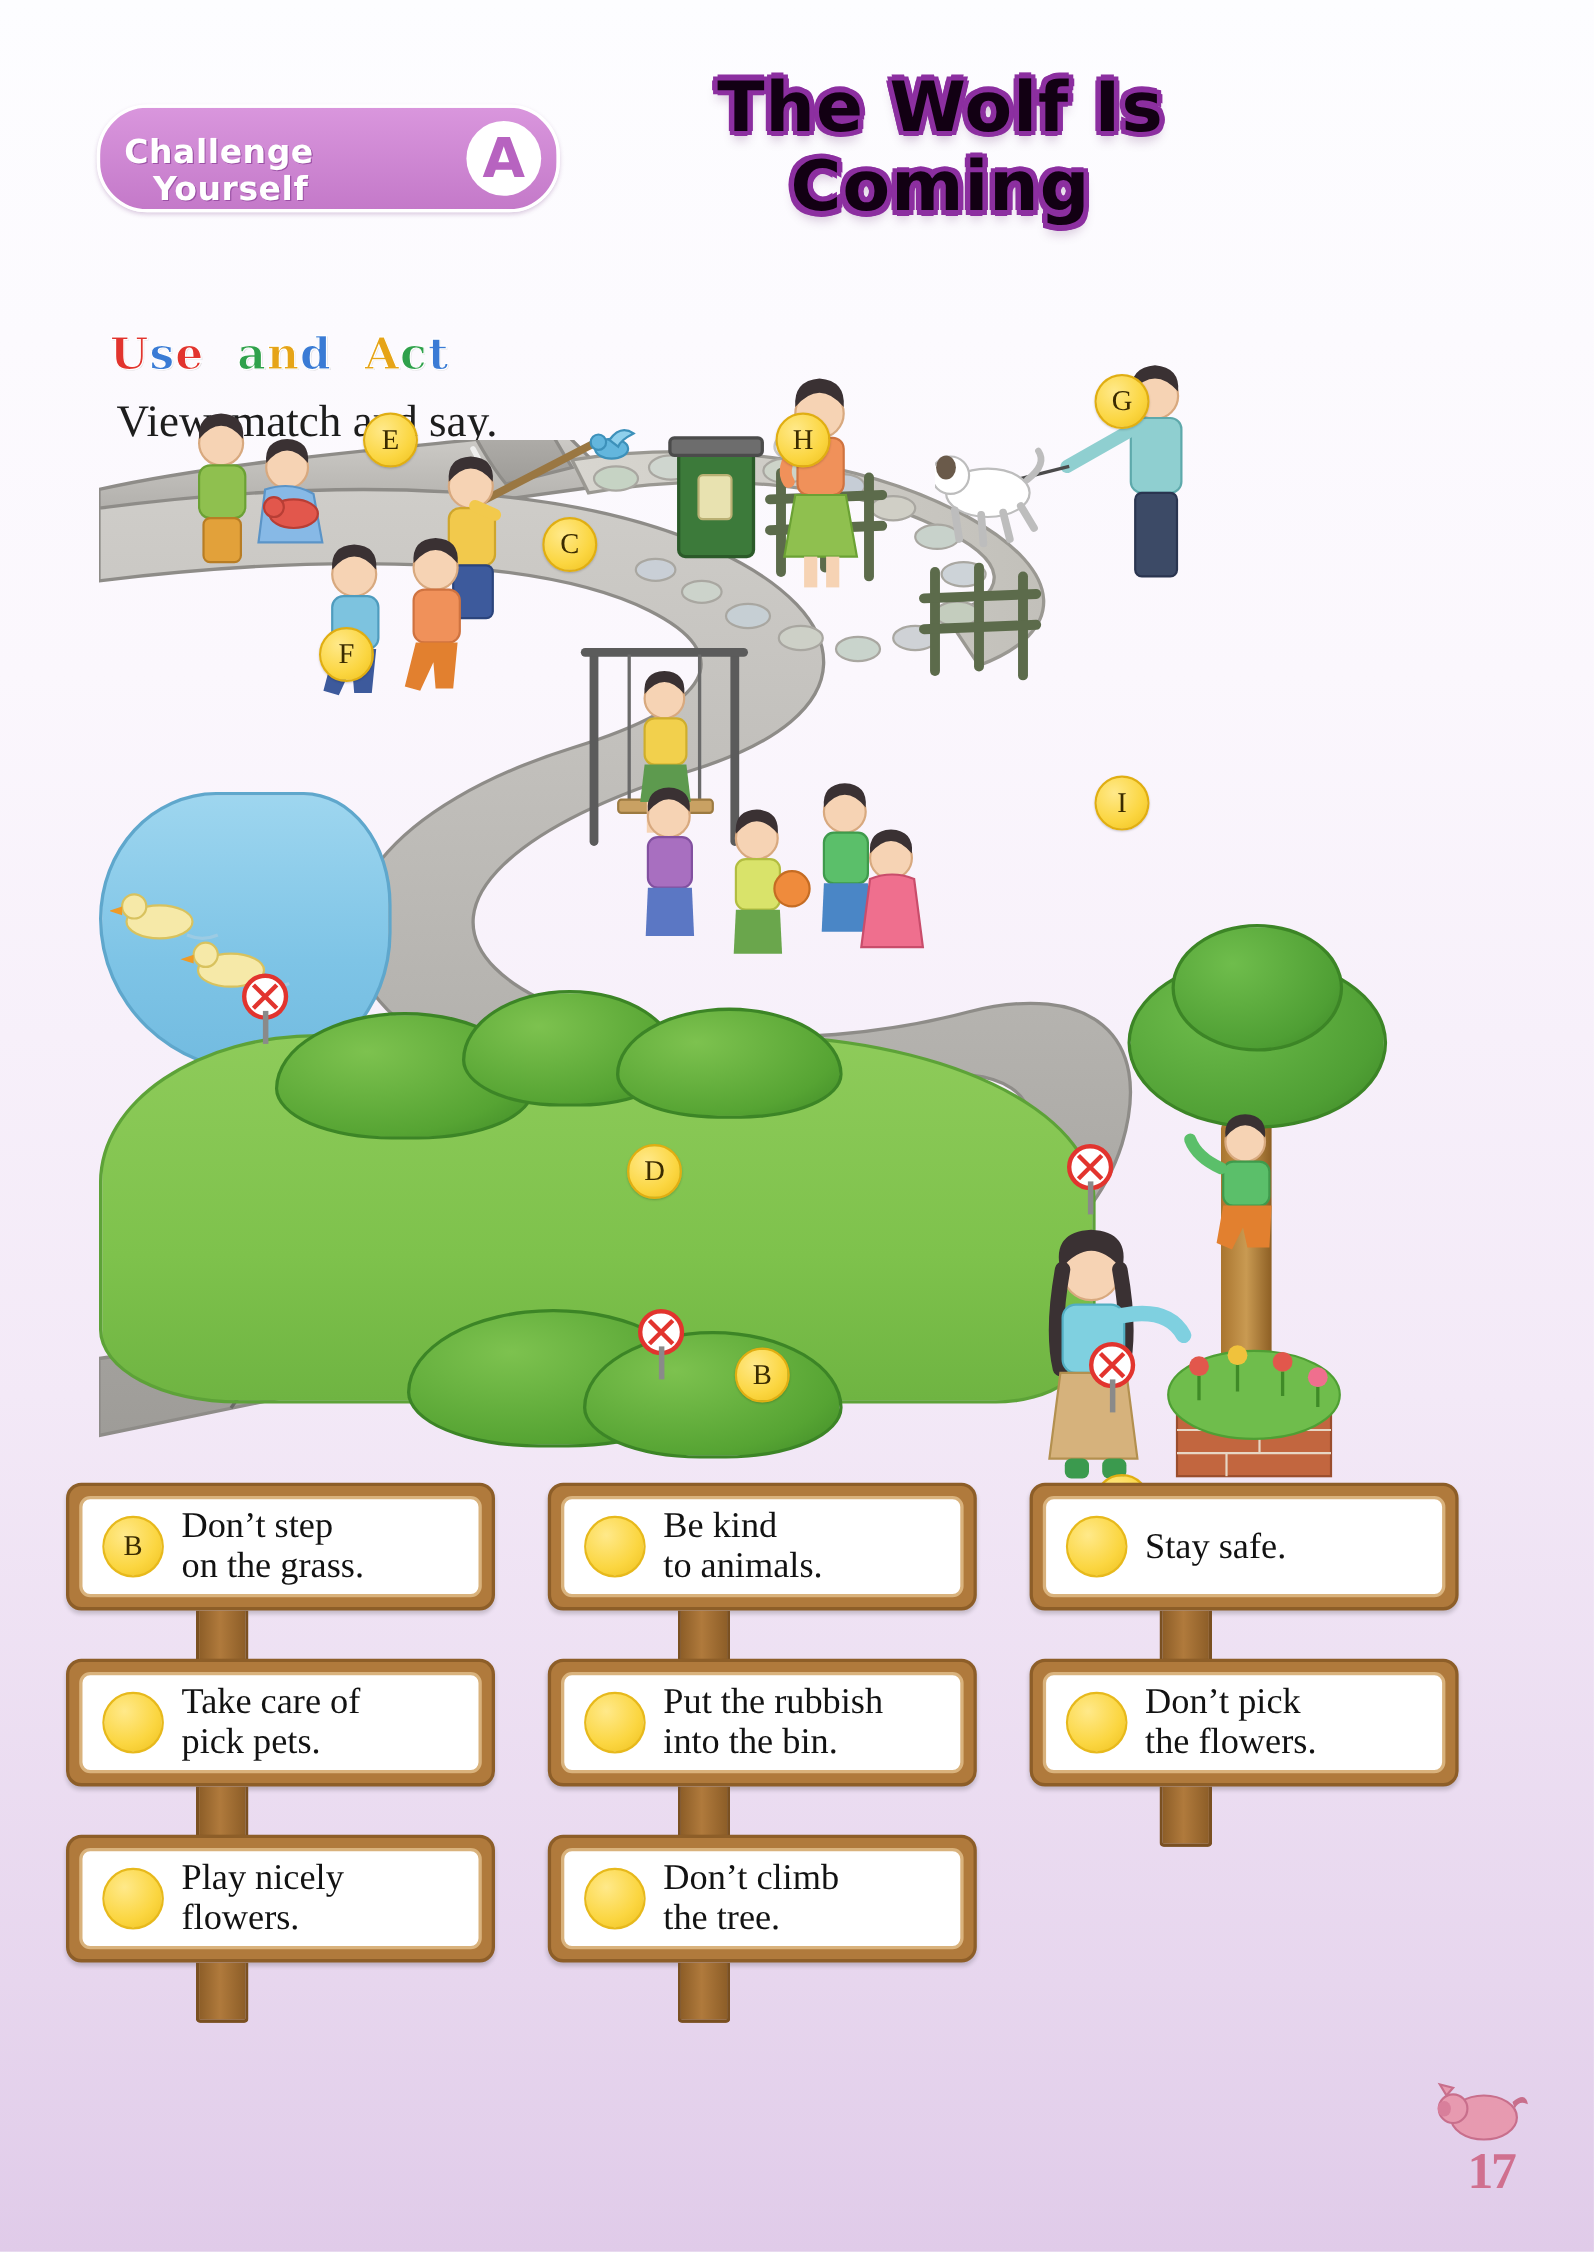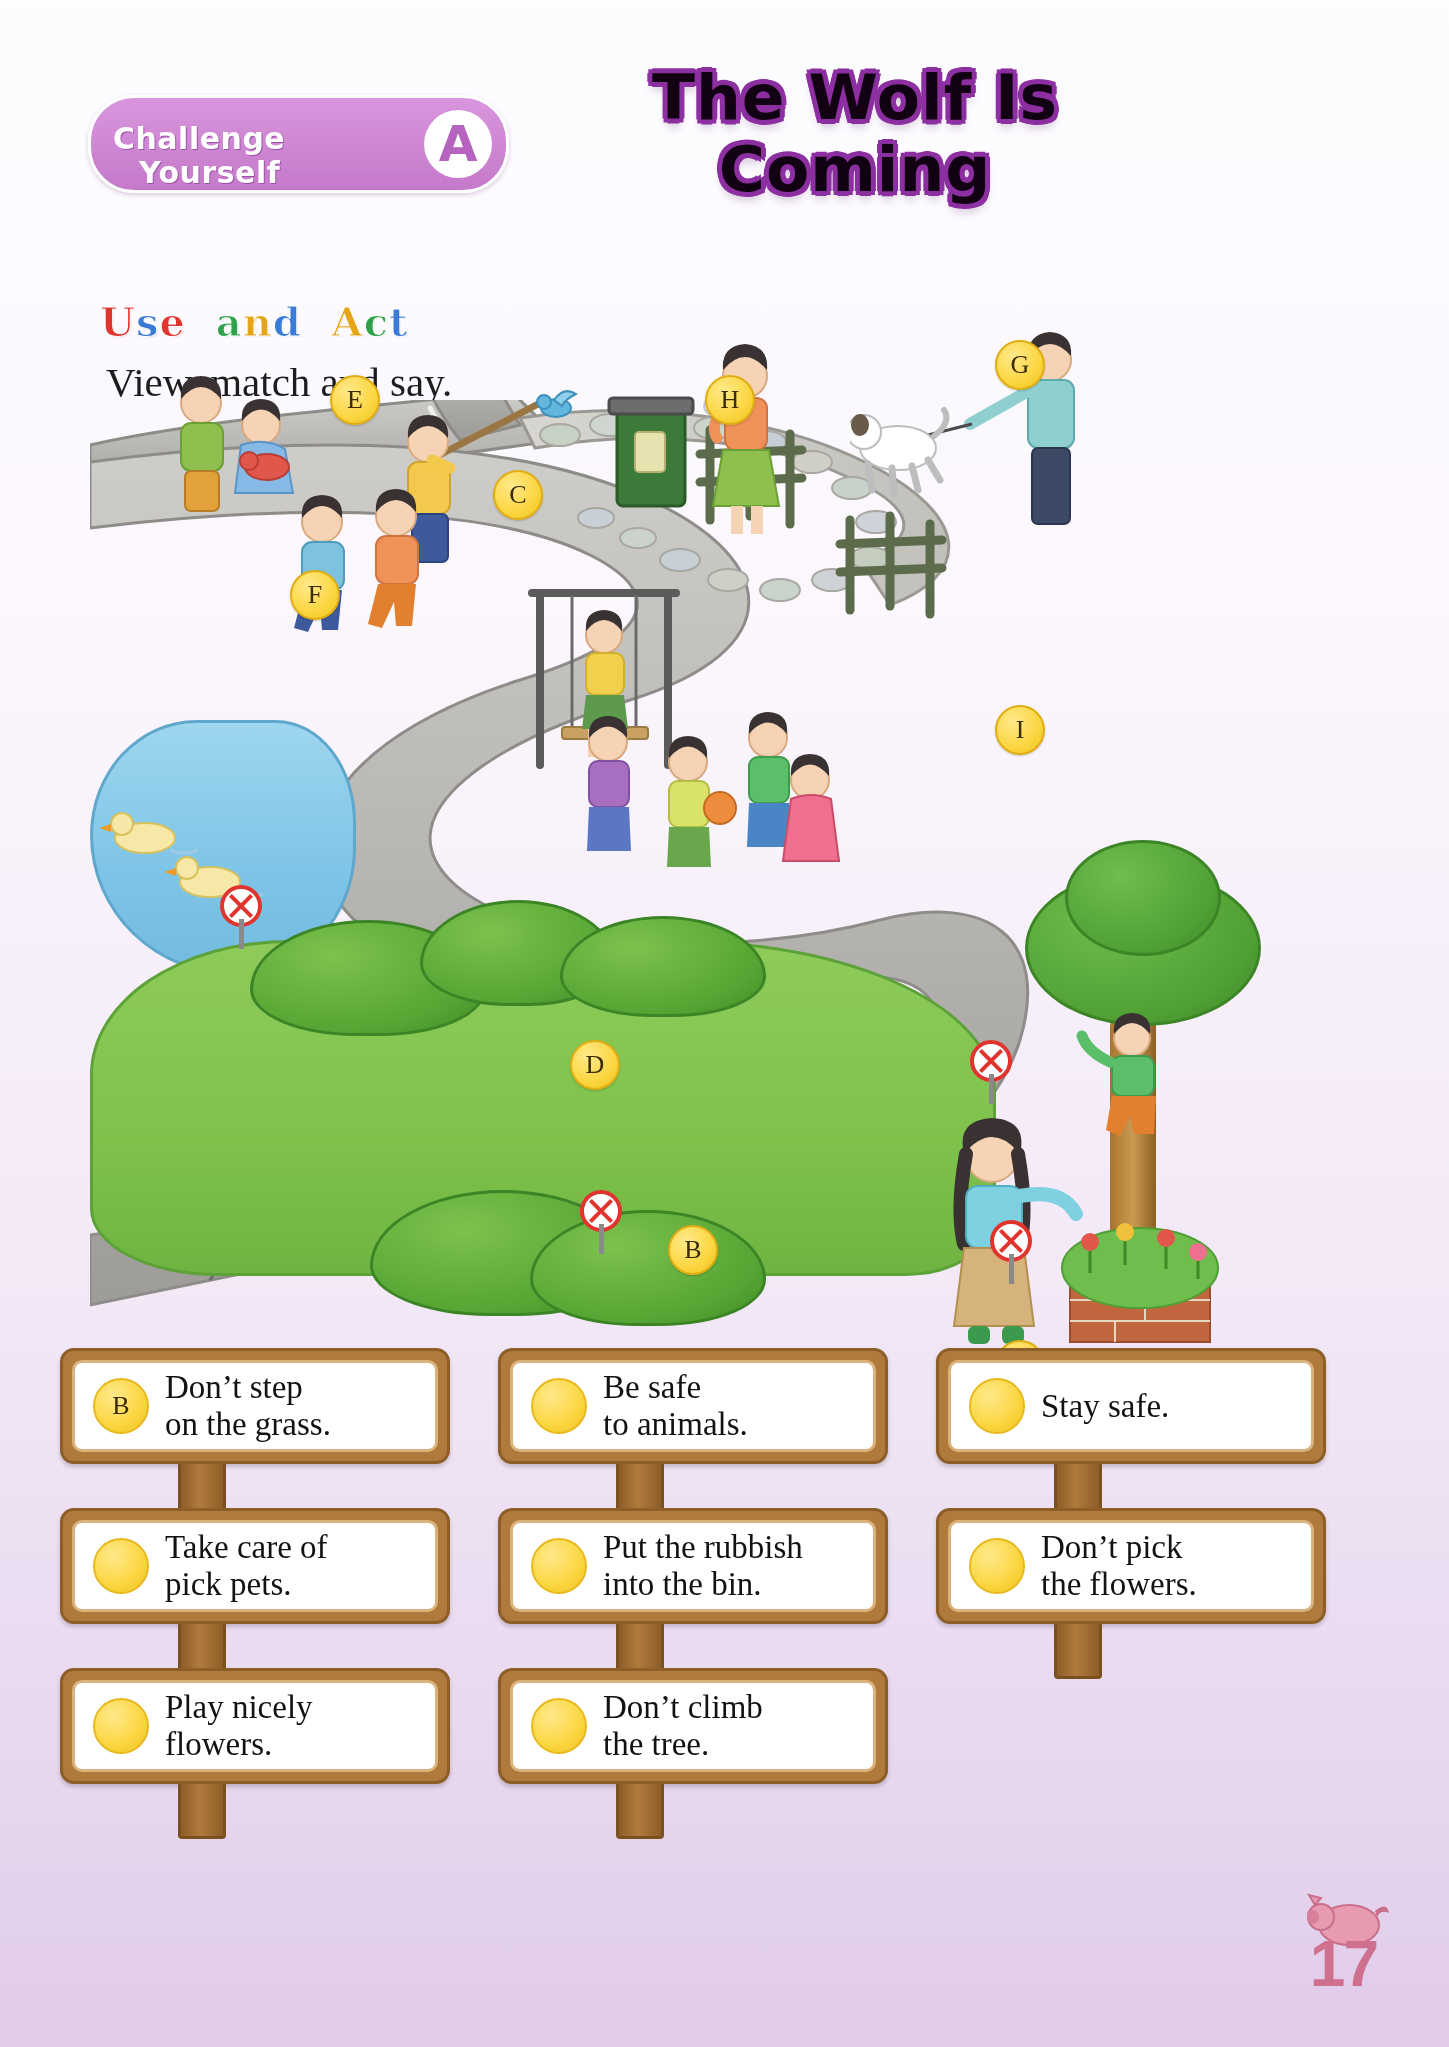--- a/index.html
+++ b/index.html
@@ -133,21 +133,21 @@
   }
   .board-post{
     position:absolute;left:118px;top:100%;width:42px;height:52px;
     background:linear-gradient(90deg,#8d5e28,#b07a3c 45%,#8d5e28);
     border:3px solid #7a5021;border-top:none;border-radius:0 0 4px 4px;
   }
 
   
   .page-number{
     position:absolute;right:72px;bottom:46px;
-    font-family:Liberation Sans, sans-serif;font-weight:bold;font-size:64px;
+    font-family:Liberation Serif, serif;font-weight:bold;font-size:47px;
     color:#d0708f;letter-spacing:-2px;text-align:right;
   }
   .pig{
     position:absolute;right:58px;bottom:96px;width:86px;height:58px;
   }
 </style>
 </head>
 <body>
 
 <div class="page">
@@ -459,21 +459,21 @@
           </div>
         </div>
         <div class="board-post"></div>
       </div>
 
       <div class="board">
         <div class="board-plank">
           <div class="board-inner">
             <div class="board-dot"></div>
             <div class="board-text">
-              <div>Be safe</div>
+              <div>Be kind</div>
               <div>to animals.</div>
             </div>
           </div>
         </div>
         <div class="board-post"></div>
       </div>
 
       <div class="board">
         <div class="board-plank">
           <div class="board-inner">

